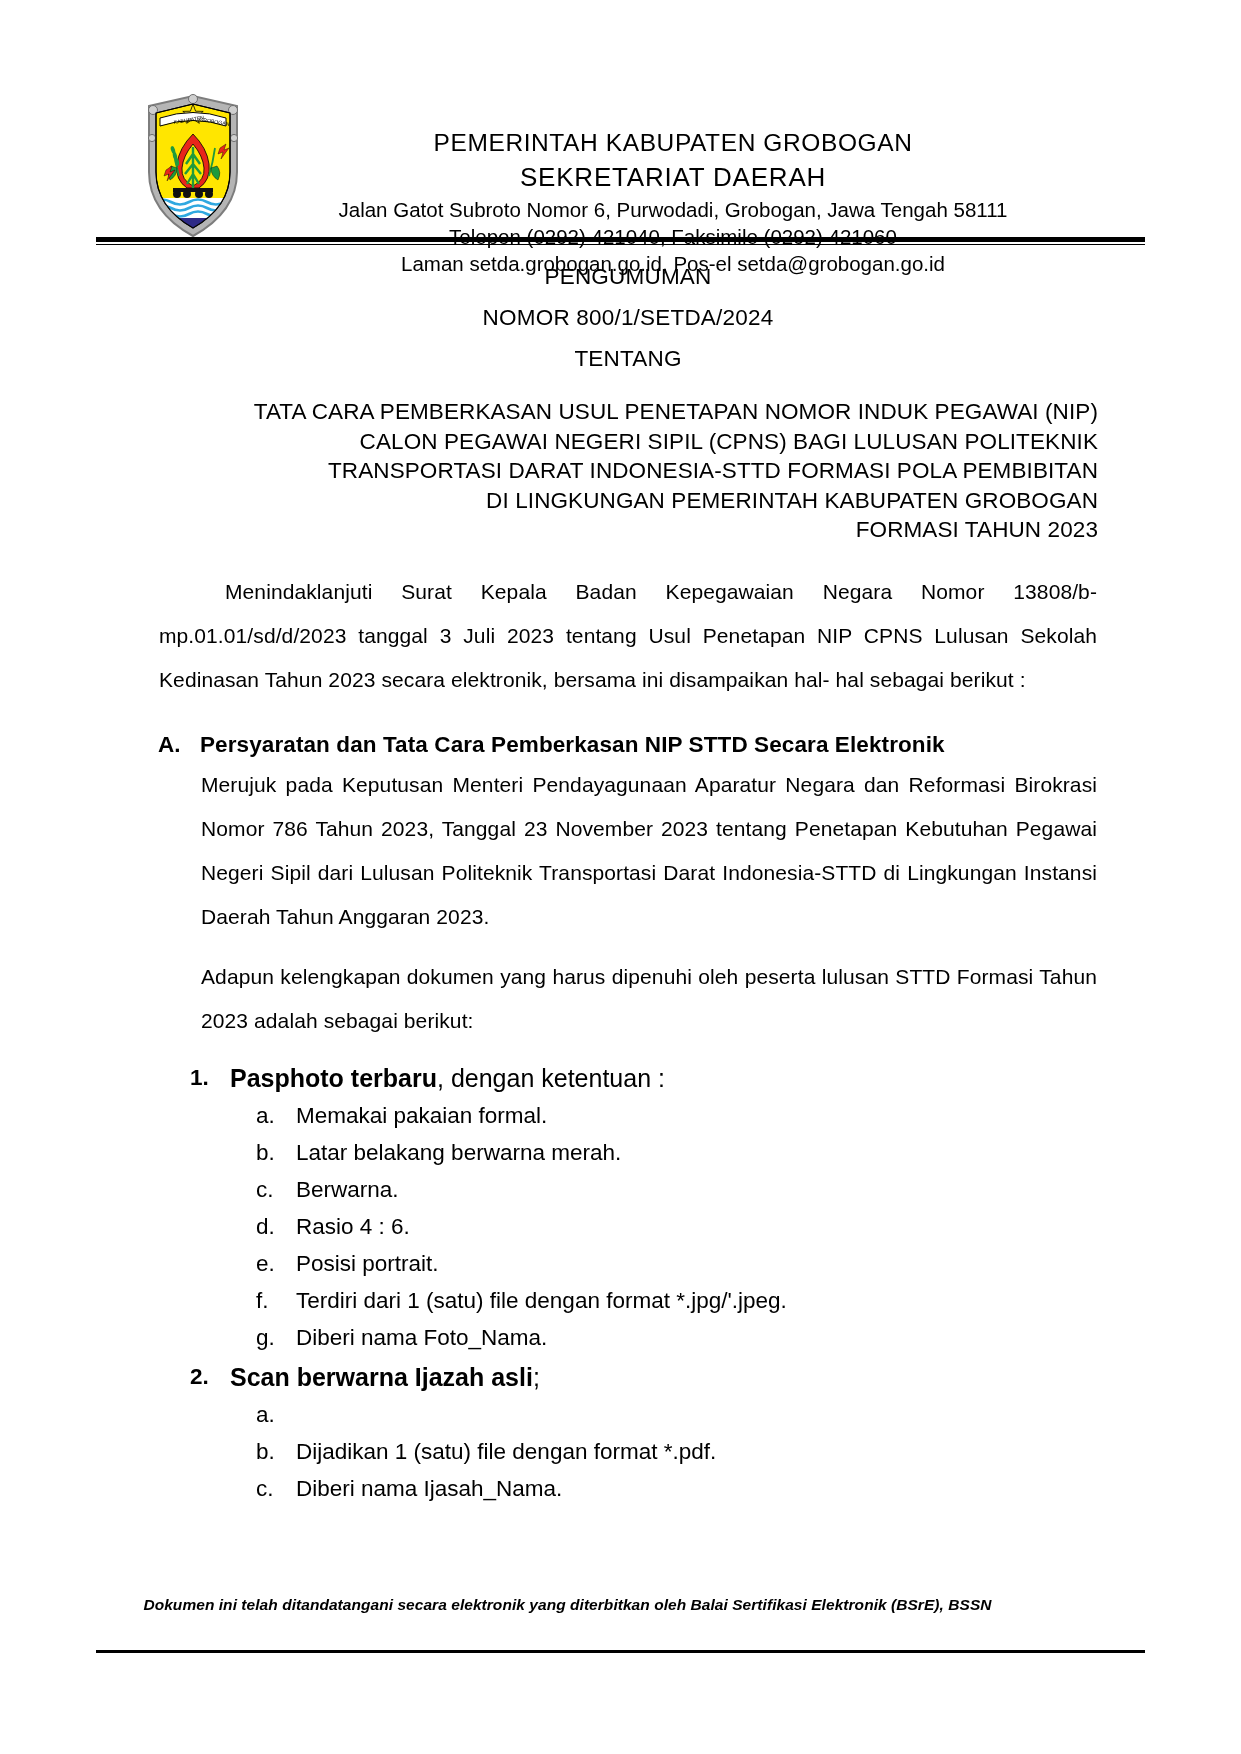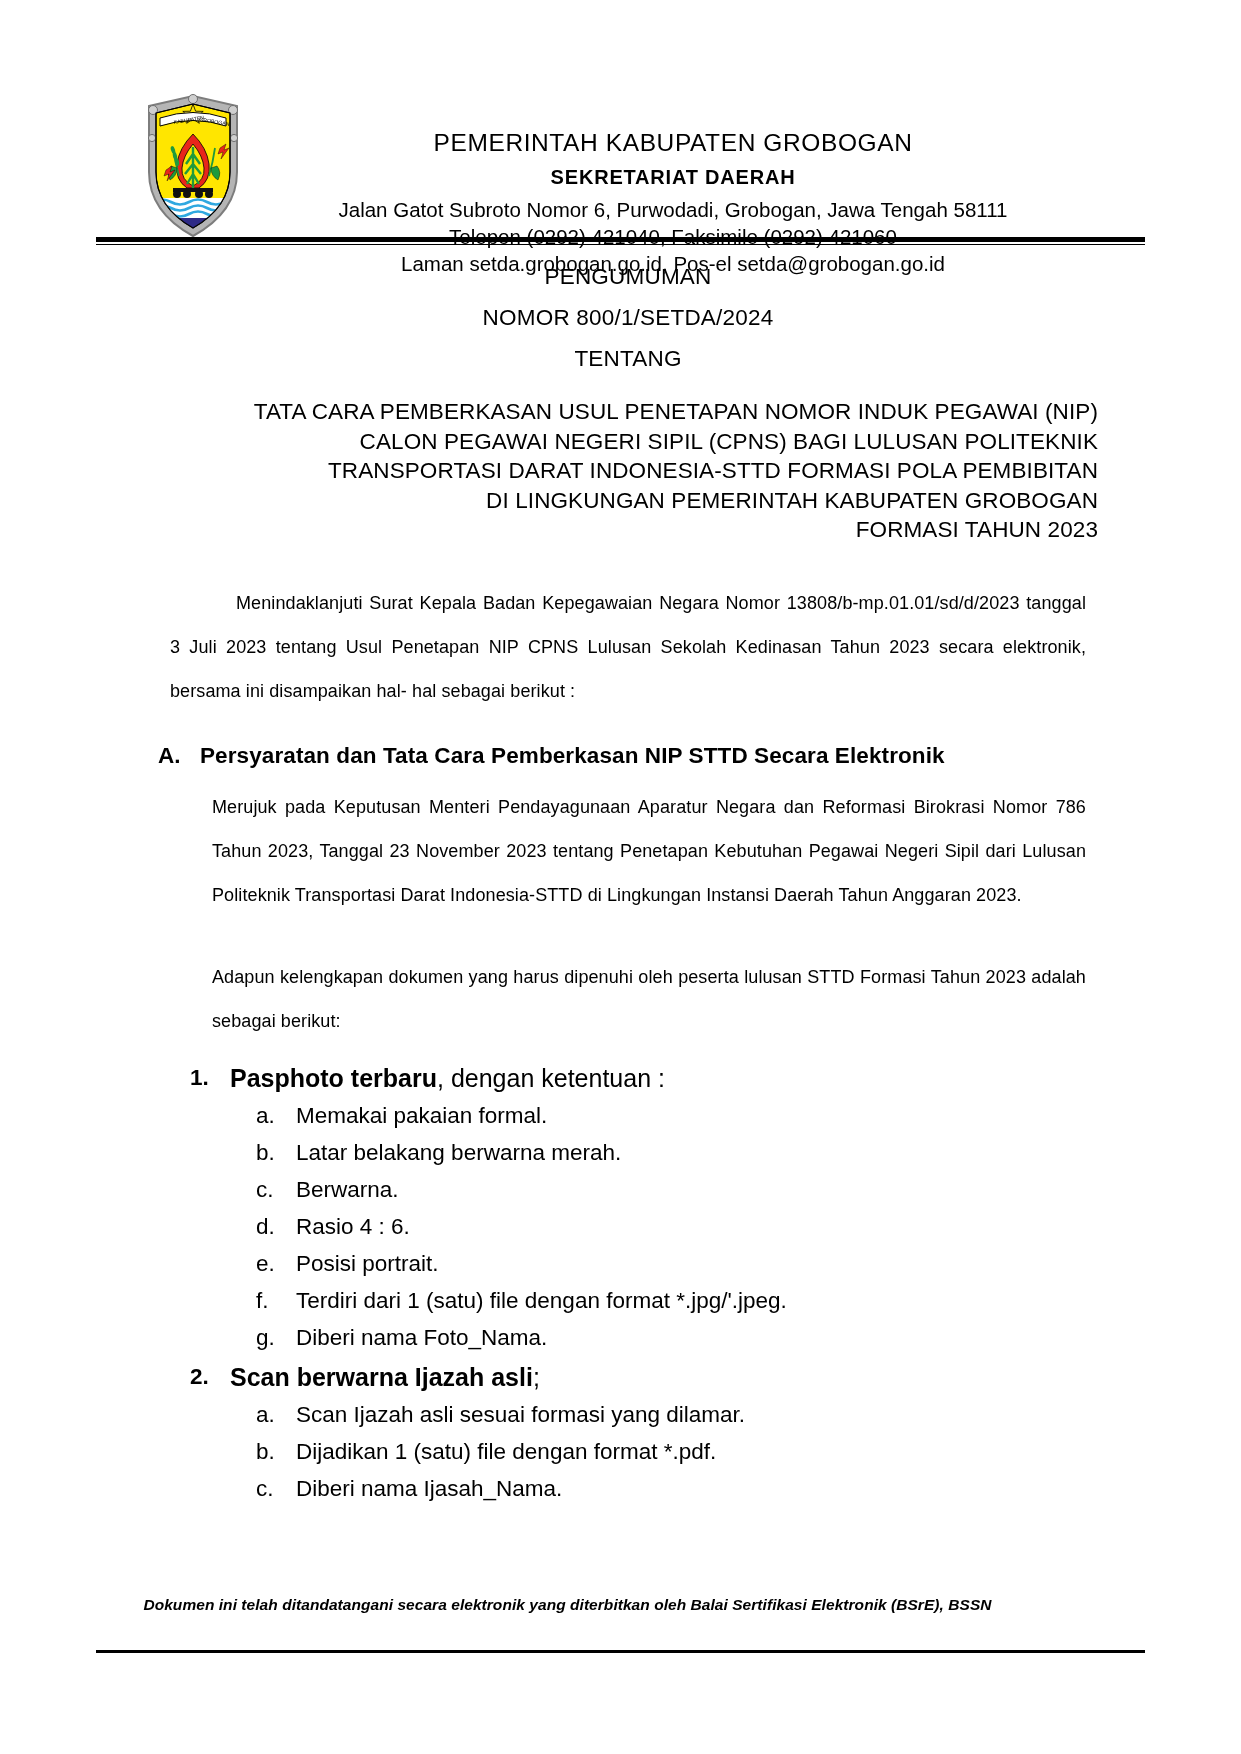--- a/index.html
+++ b/index.html
@@ -46,22 +46,22 @@
     text-align: center;
     margin-top: 26px;
   }
   .kop-line1 {
     font-size: 24.5px;
     letter-spacing: 0.6px;
     line-height: 30px;
     white-space: nowrap;
   }
   .kop-line2 {
-    font-size: 20px;
-    font-weight: bold;
+    font-size: 26px;
+    font-weight: normal;
     letter-spacing: 0.8px;
     line-height: 38px;
     white-space: nowrap;
   }
   .kop-line3, .kop-line4, .kop-line5 {
     font-size: 20.5px;
     line-height: 27px;
     white-space: nowrap;
   }
 
@@ -101,23 +101,23 @@
     font-size: 22.5px;
     line-height: 29.5px;
     letter-spacing: 0.1px;
     margin-top: 18px;
   }
   .gap-md { height: 24px; }
 
   p.just {
     text-align: justify;
     text-justify: inter-word;
-    font-size: 18px;
+    font-size: 21px;
     line-height: 44px;
-    margin: 12px;
+    margin: 1px;
     letter-spacing: 0.1px;
   }
   p.indent { text-indent: 66px; }
 
   
   .sec {
     display: flex;
     margin-top: 26px;
   }
   .sec-mark {
@@ -336,21 +336,20 @@
       <div class="lvl2-mark">g.</div>
       <div class="lvl2-txt">Diberi nama Foto_Nama.</div>
     </div>
 
     <div class="lvl1" style="margin-top:2px">
       <div class="lvl1-mark">2.</div>
       <div class="lvl1-txt"><b>Scan berwarna Ijazah asli</b><span>;</span></div>
     </div>
     <div class="lvl2">
       <div class="lvl2-mark">a.</div>
-      <div class="lvl2-txt">Scan Ijazah asli sesuai formasi yang dilamar.</div>
     </div>
     <div class="lvl2">
       <div class="lvl2-mark">b.</div>
       <div class="lvl2-txt">Dijadikan 1 (satu) file dengan format *.pdf.</div>
     </div>
     <div class="lvl2">
       <div class="lvl2-mark">c.</div>
       <div class="lvl2-txt">Diberi nama Ijasah_Nama.</div>
     </div>
 

